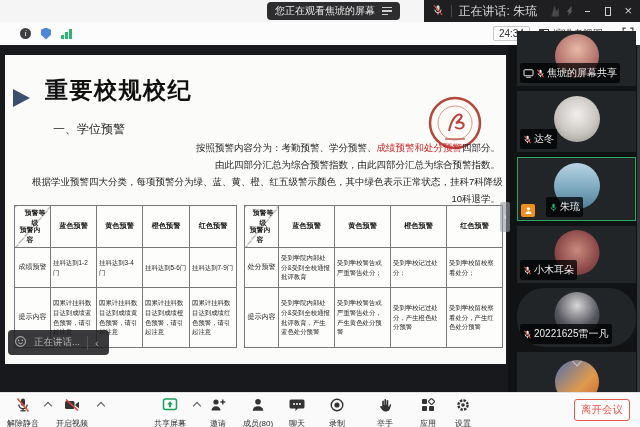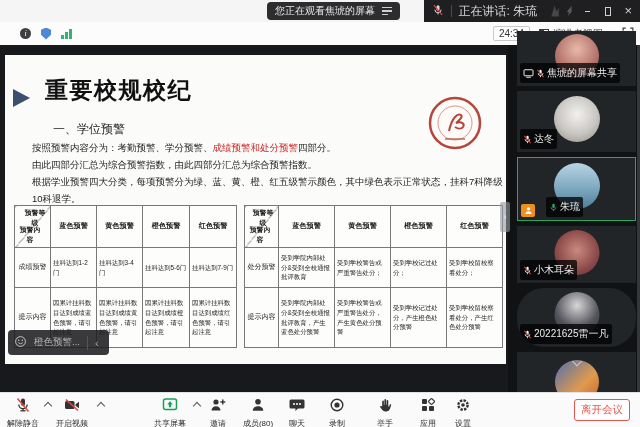--- a/index.html
+++ b/index.html
@@ -40,21 +40,21 @@
   .caret-dn { width:0; height:0; border-left:3.5px solid transparent; border-right:3.5px solid transparent; border-top:4px solid #666; }
 
   
   .slide { position:absolute; left:5px; top:55px; width:501px; height:309px; background:#fbfbfa; overflow:hidden; }
   .bullet-tri { position:absolute; left:8px; top:34px; width:0; height:0;
     border-top:9px solid transparent; border-bottom:9px solid transparent; border-left:17px solid #3c4f6e; }
   .slide-title { position:absolute; left:40px; top:20px; font-family:"Liberation Serif",serif;
     font-size:23px; font-weight:bold; color:#101010; letter-spacing:1.5px; }
   .slide-section { position:absolute; left:48px; top:66px; font-size:12px; color:#1c1c1c;text-align:right; }
   .slide-paras { position:absolute; left:27px; top:84px; width:468px; font-size:9.5px; color:#1c1c1c; }
-  .slide-paras p { line-height:17px; white-space:nowrap; }
+  .slide-paras p { line-height:17px; white-space:nowrap;text-align:right; }
   .red-txt { color:#c22; }
   .seal { position:absolute; left:422px; top:40px; }
 
   
   .sl-table { position:absolute; border-collapse:collapse; table-layout:fixed; background:#fdfdfc; }
   .sl-table td { border:1px solid #787878; font-size:6.4px; color:#222; padding:1px 2px; vertical-align:middle; line-height:1.5; }
   .sl-table td.hd { font-size:7.2px; font-weight:bold; text-align:center; }
   .sl-table td.rowlab { font-size:7px; text-align:center; }
   .corner { position:relative;
     background-image:linear-gradient(to bottom right, transparent 49.4%, #787878 49.4%, #787878 50.6%, transparent 50.6%); }
@@ -248,21 +248,21 @@
 
   <div class="chat-overlay">
     <span>
       <svg width="13" height="13" viewBox="0 0 16 16" fill="none">
           <circle cx="8" cy="8" r="6" stroke="#c8c8c8" stroke-width="1.2"></circle>
           <circle cx="5.8" cy="6.5" r="0.9" fill="#c8c8c8"></circle>
           <circle cx="10.2" cy="6.5" r="0.9" fill="#c8c8c8"></circle>
           <path d="M5.3 9.5q2.7 2.6 5.4 0" stroke="#c8c8c8" stroke-width="1.1"></path>
         </svg>
     </span>
-    <span class="ph">橙色预警...</span>
+    <span class="ph">正在讲话...</span>
     <span class="dv"></span>
     <span class="chev">‹</span>
   </div>
 
   <div class="sidebar-bg"></div>
   <div class="divider-handle">›</div>
   <div class="side-scrollbar"></div>
 
   <div class="tile" style="top:31px; height:55px;">
     <span class="avatar" style="top:3px; width:44px; height:44px; background:radial-gradient(circle at 50% 35%, #e8b9a8, #b2716b 60%, #7c4a49);"></span>

